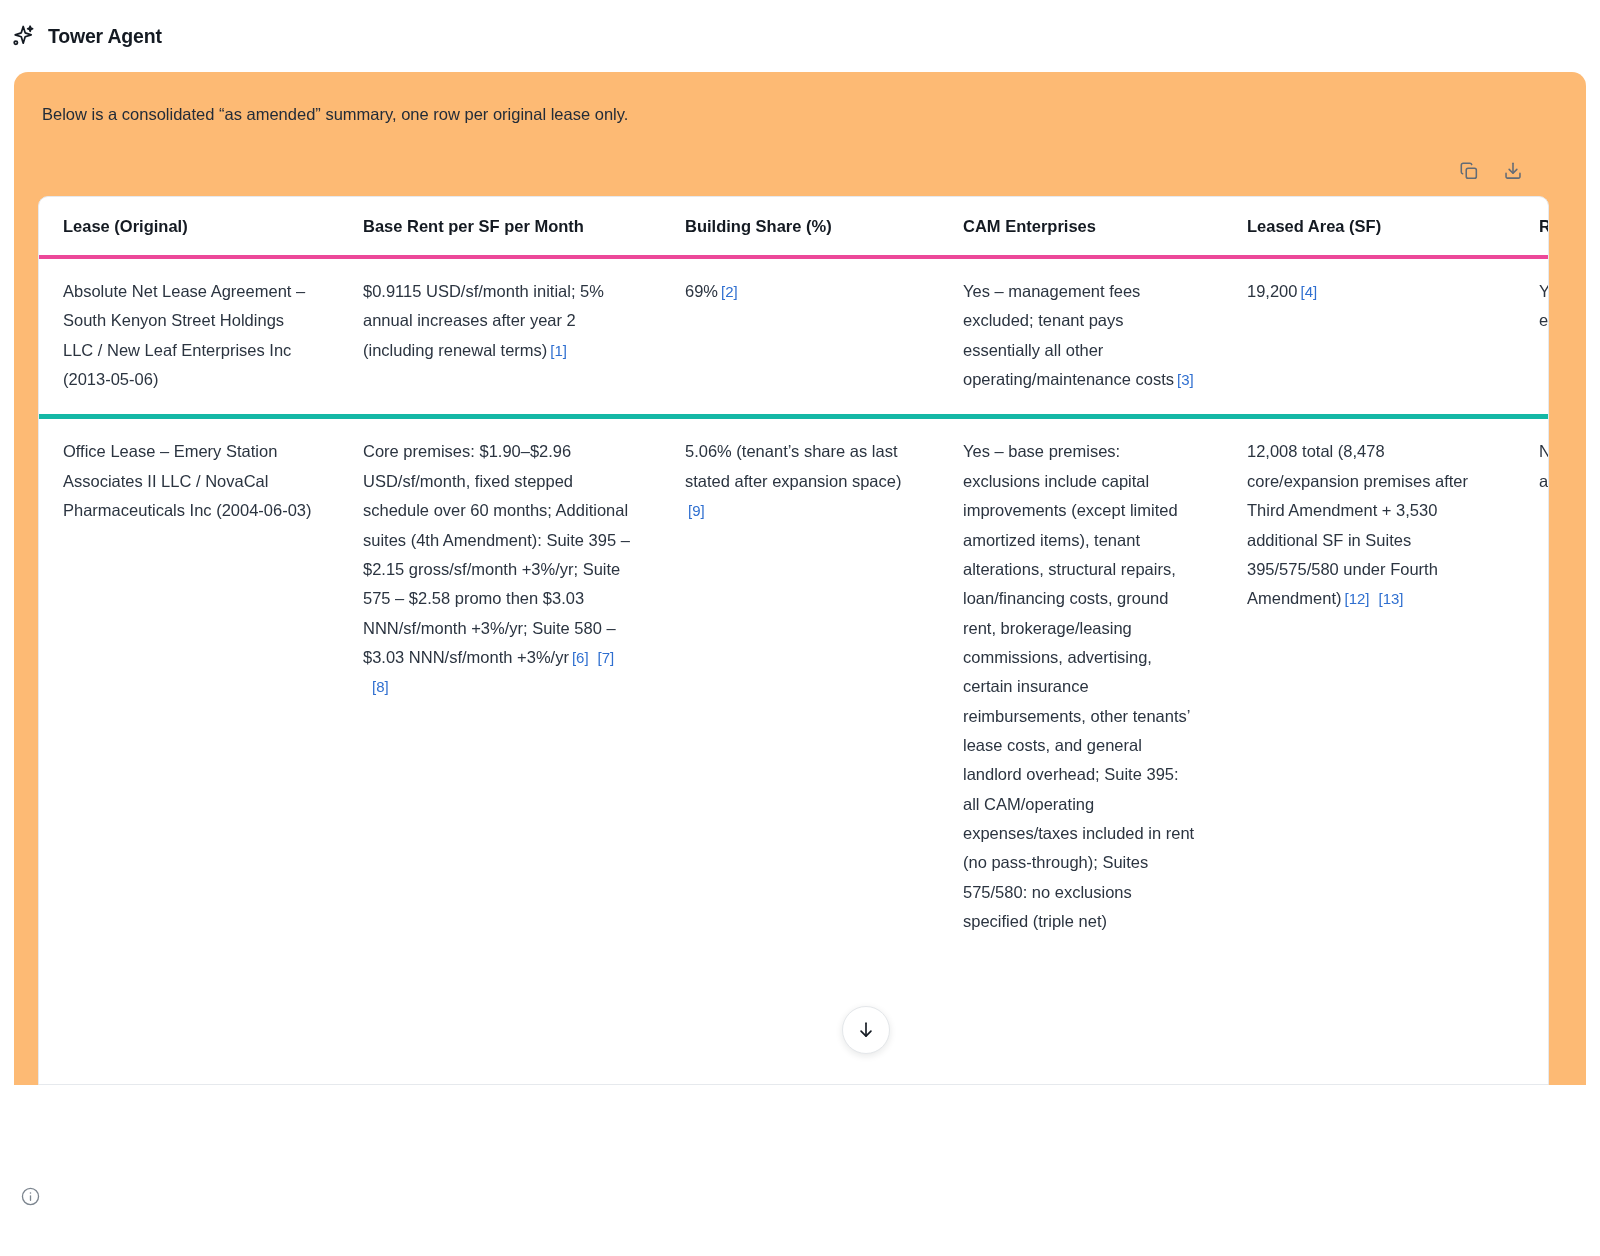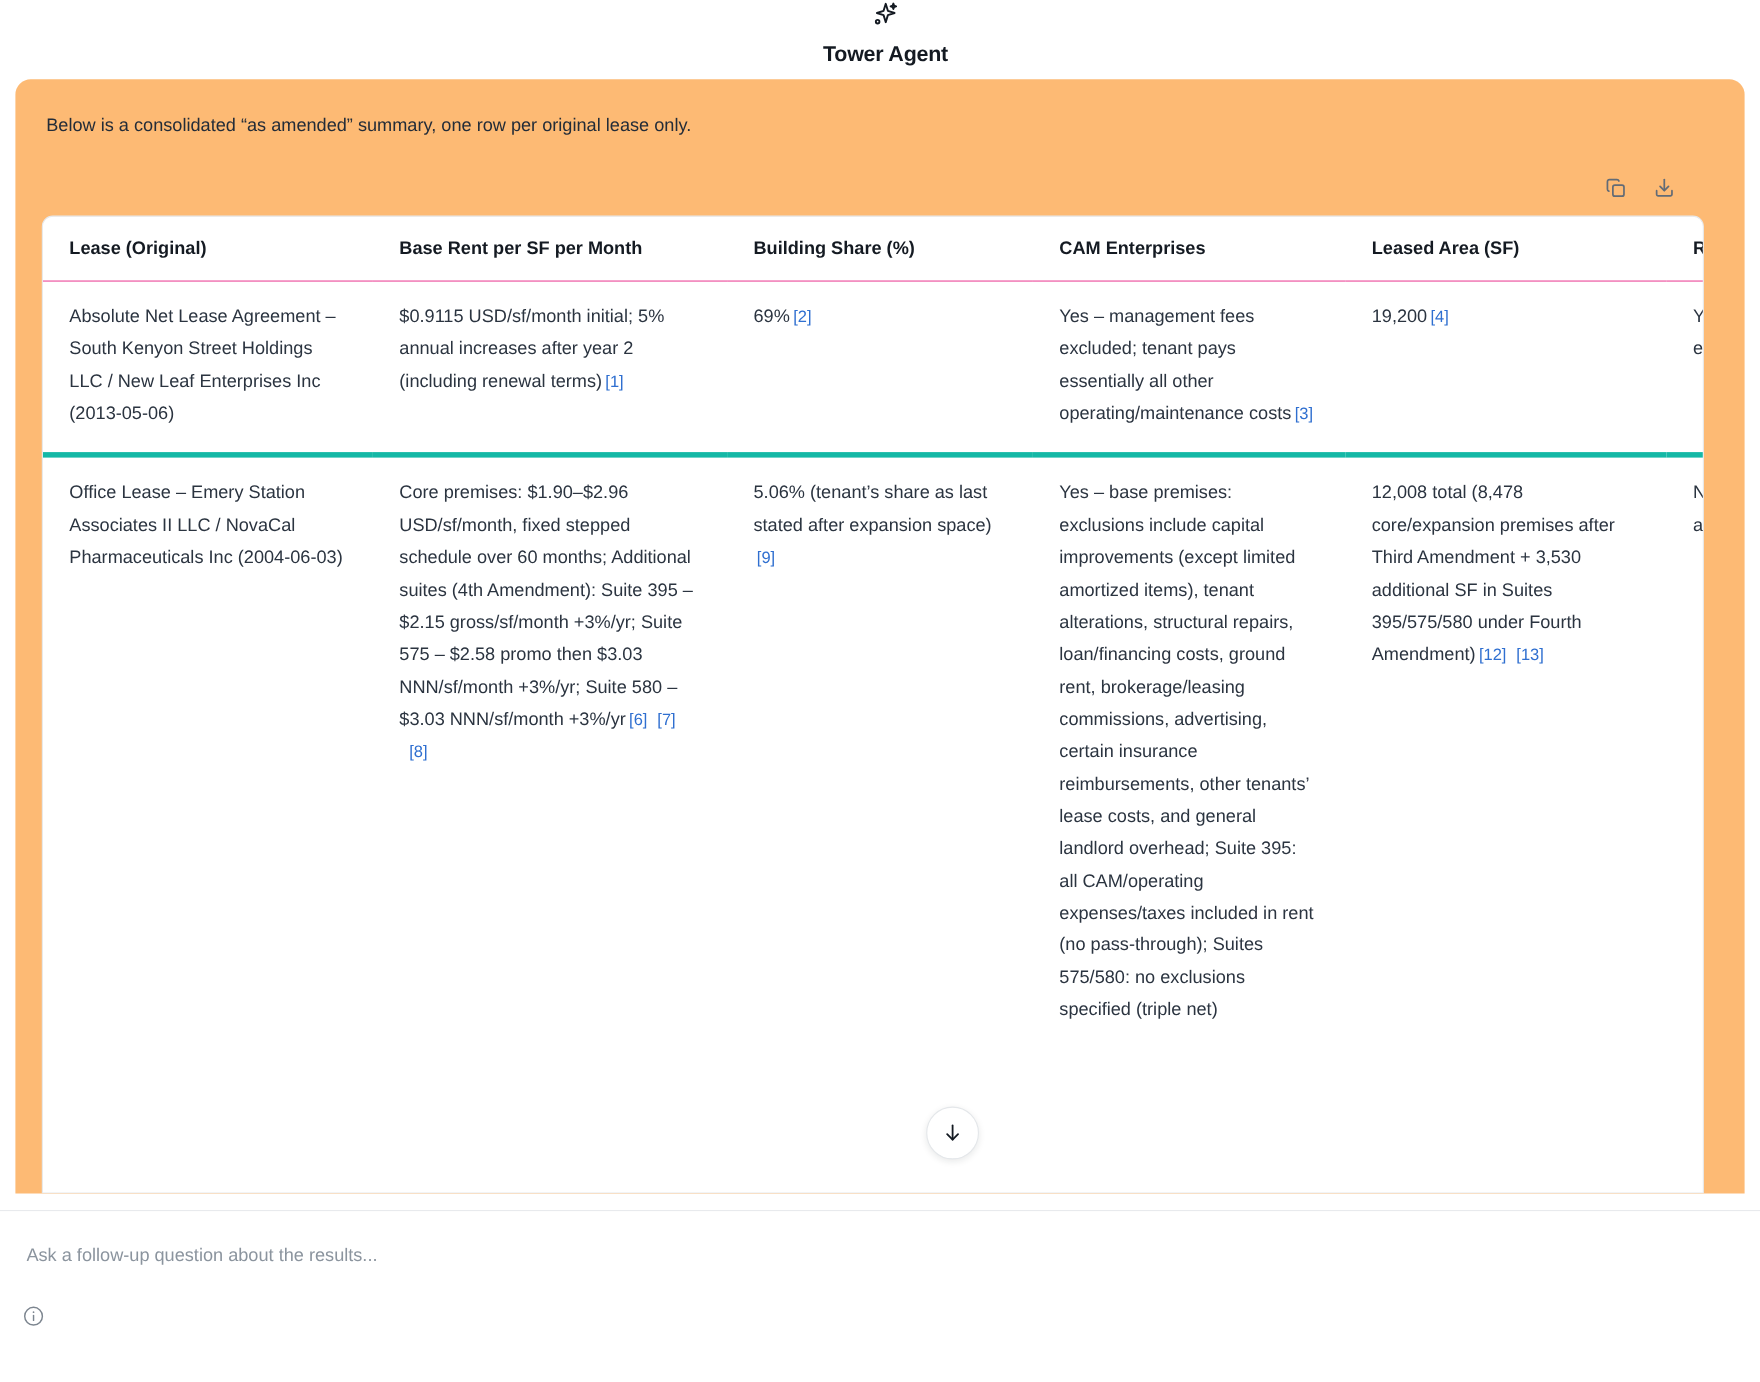--- a/index.html
+++ b/index.html
@@ -9,21 +9,21 @@
     background: #ffffff;
     font-family: "Liberation Sans", sans-serif;
     color: #1f2733;
     overflow: hidden;
   }
   .app { position: relative; width: 1600px; height: 1256px; background: #fff; }
 
   
   .agent-header {
     display: flex; align-items: center; gap: 12px;
-    height: 72px; padding: 0 0 0 10px; flex-direction: column;
+    height: 72px; padding: 0 0 0 10px;
   }
   .sparkle-icon { width: 26px; height: 26px; display: block; flex: none; }
   .agent-title {
     font-size: 19.5px; font-weight: 700; color: #141a22;
     letter-spacing: -0.2px;
   }
 
   
   .result-panel {
     position: absolute; left: 14px; top: 72px;
@@ -61,21 +61,21 @@
     border-collapse: collapse;
     table-layout: fixed;
     width: 1800px;      
   }
   table.lease-table th {
     text-align: left;
     font-size: 16.5px;
     font-weight: 700;
     color: #141a22;
     padding: 20px 24px 19px 24px;
-    border-bottom: 1px solid #ec4899;
+    border-bottom: 4px solid #ec4899;
     vertical-align: middle;
     white-space: nowrap;
   }
   table.lease-table td {
     vertical-align: top;
     font-size: 16.5px;
     line-height: 1.78;
     color: #2b3440;
     padding: 18px 24px 20px 24px;
     border-bottom: 5px solid #14b8a6;
@@ -209,23 +209,20 @@
 
   <div class="scroll-down-btn">
     <span>
       <svg viewBox="0 0 24 24" fill="none" stroke="currentColor" stroke-width="1.8" stroke-linecap="round" stroke-linejoin="round">
         <path d="M12 4.5 L12 18.5"></path>
         <path d="M6.6 13.2 L12 18.6 L17.4 13.2"></path>
       </svg>
     </span>
   </div>
 
-  <div class="composer">
-    <input class="composer-input" type="text" placeholder="Ask a follow-up question about the results..." style="">
-  </div>
 
   <span class="info-icon">
     <svg viewBox="0 0 24 24" fill="none" stroke="currentColor" stroke-width="1.5" stroke-linecap="round" stroke-linejoin="round">
       <circle cx="12" cy="12" r="9.2"></circle>
       <path d="M12 11.2 L12 16.4"></path>
       <circle cx="12" cy="7.9" r="0.9" fill="currentColor" stroke="none"></circle>
     </svg>
   </span>
 
 </div>

